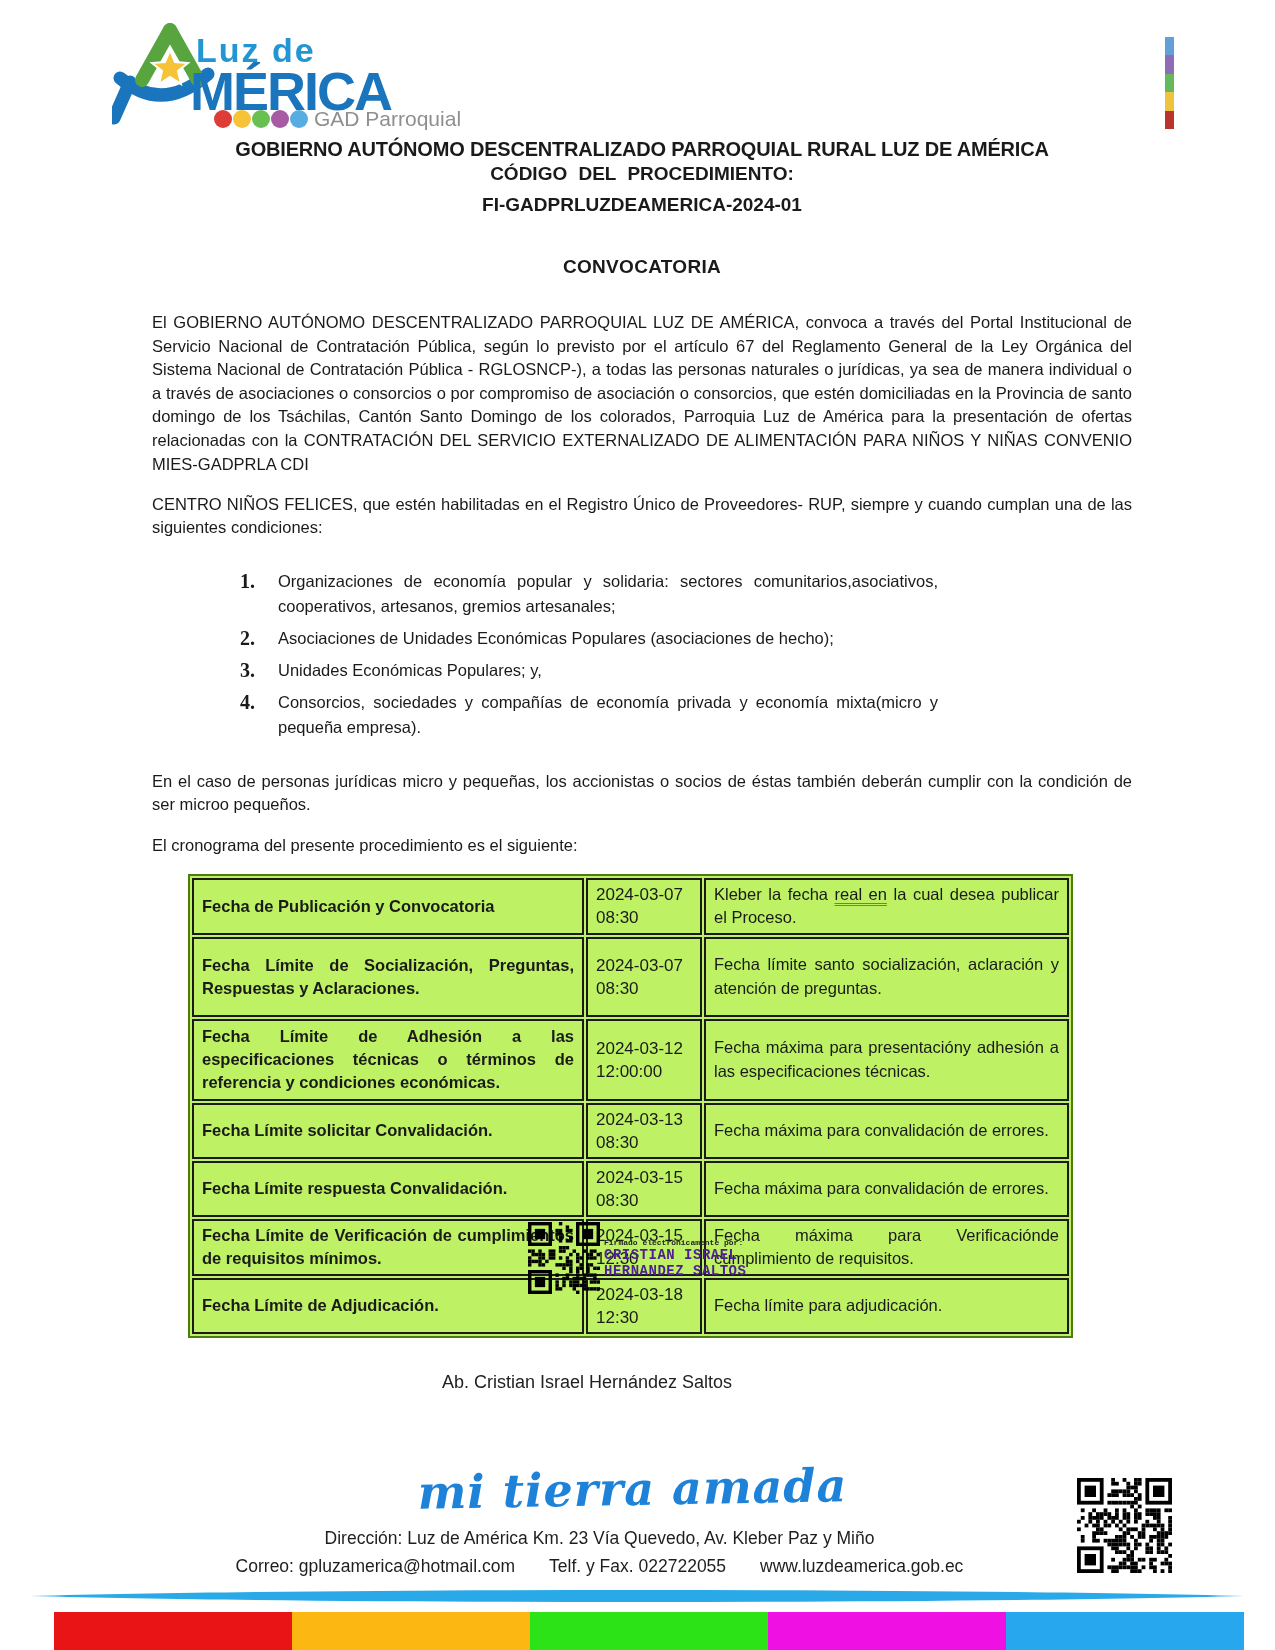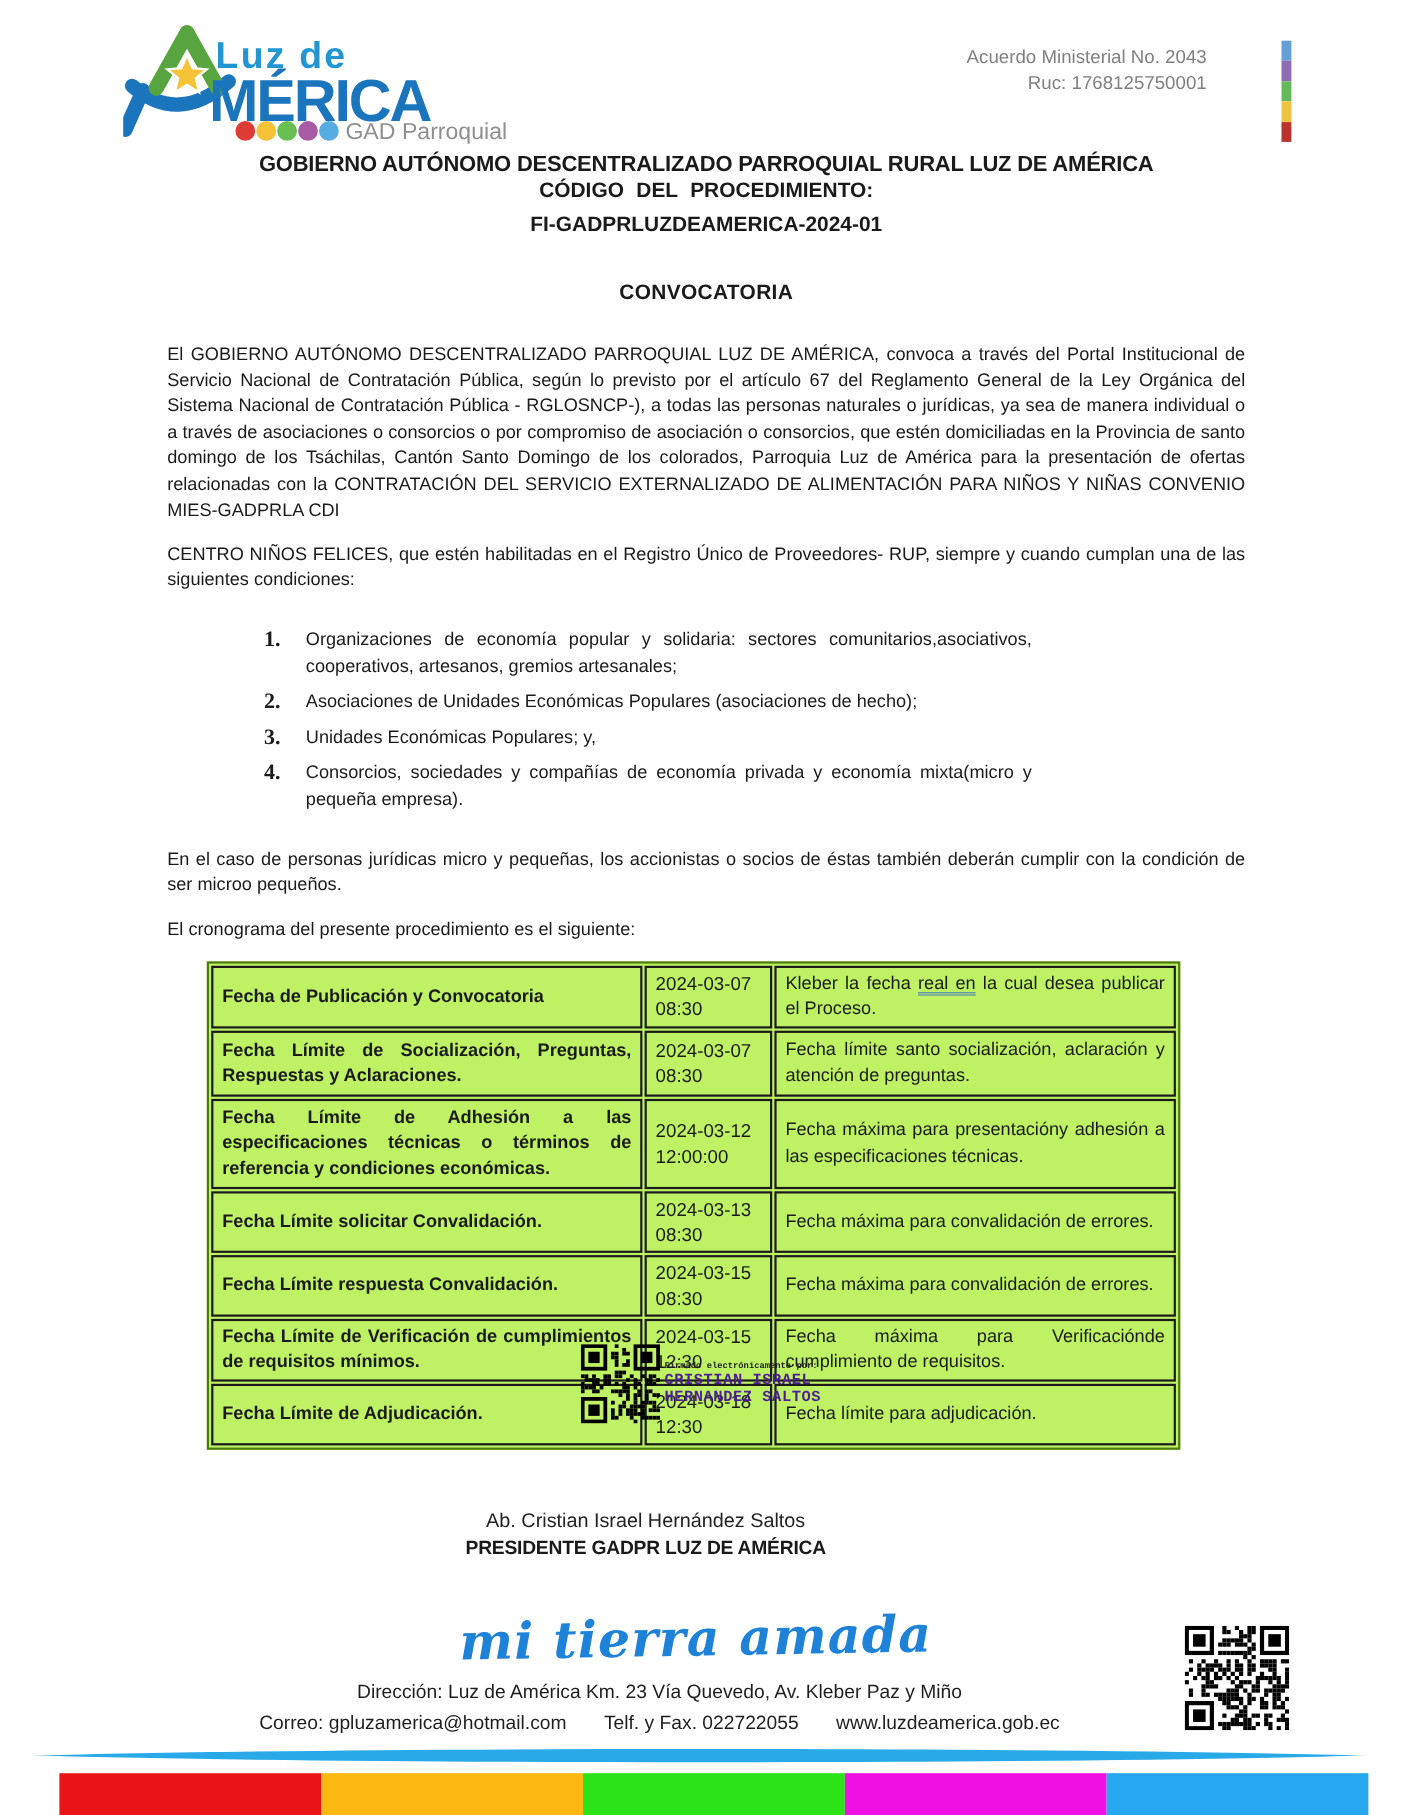--- a/index.html
+++ b/index.html
@@ -86,24 +86,20 @@
         <circle class="logo-dot" cx="111" cy="99" r="9" fill="#dd3c37"></circle>
         <circle class="logo-dot" cx="130" cy="99" r="9" fill="#f6c237"></circle>
         <circle class="logo-dot" cx="149" cy="99" r="9" fill="#67c04f"></circle>
         <circle class="logo-dot" cx="168" cy="99" r="9" fill="#a65ba4"></circle>
         <circle class="logo-dot" cx="187" cy="99" r="9" fill="#57ace2"></circle>
       </g>
       <text x="202" y="106" font-family="Liberation Sans, sans-serif" font-size="21" fill="#8f8f8f">GAD Parroquial</text>
     </svg>
   </div>
 
-  <div class="hdr-right">
-    <div>Acuerdo Ministerial No. 2043</div>
-    <div>Ruc: 1768125750001</div>
-  </div>
   <div class="color-strip">
     <span class="strip-seg" style="background: rgb(100, 160, 216);"></span>
     <span class="strip-seg" style="background: rgb(143, 109, 180);"></span>
     <span class="strip-seg" style="background: rgb(102, 185, 90);"></span>
     <span class="strip-seg" style="background: rgb(238, 195, 63);"></span>
     <span class="strip-seg" style="background: rgb(184, 52, 44);"></span>
   </div>
 
   <div class="content">
     <div class="t1">GOBIERNO AUTÓNOMO DESCENTRALIZADO PARROQUIAL RURAL LUZ DE AMÉRICA</div>
@@ -141,21 +137,21 @@
         <tr style="height:52px;">
           <td class="c1">Fecha de Publicación y Convocatoria</td>
           <td class="c2">
             <div>2024-03-07</div>
             <div>08:30</div>
           </td>
           <td class="c3">
             <span>Kleber la fecha </span><span class="ublue">real en</span><span> la cual desea publicar el Proceso.</span>
           </td>
         </tr>
-        <tr style="height:60px;margin-top:36px;">
+        <tr style="height:80px;margin-top:36px;">
           <td class="c1">Fecha Límite de Socialización, Preguntas, Respuestas y Aclaraciones.</td>
           <td class="c2">
             <div>2024-03-07</div>
             <div>08:30</div>
           </td>
           <td class="c3">Fecha límite santo socialización, aclaración y atención de preguntas.</td>
         </tr>
         <tr style="height:82px;">
           <td class="c1">Fecha Límite de Adhesión a las especificaciones técnicas o términos de referencia y condiciones económicas.</td>
           <td class="c2" style="vertical-align:middle;">
@@ -329,21 +325,20 @@
       </svg>
     <div class="stamp-text">
       <div class="stamp-label">Firmado electrónicamente por:</div>
       <div class="stamp-name">CRISTIAN ISRAEL</div>
       <div class="stamp-name">HERNANDEZ SALTOS</div>
     </div>
   </div>
 
   <div class="sig-block">
     <div class="sig-name">Ab.  Cristian Israel Hernández Saltos</div>
-    <div class="sig-role">PRESIDENTE GADPR LUZ DE AMÉRICA</div>
   </div>
 
   <div class="slogan">mi tierra amada</div>
   <div class="addr">Dirección: Luz de América Km. 23 Vía Quevedo, Av. Kleber Paz y Miño</div>
   <div class="contact">
     <span>Correo: gpluzamerica@hotmail.com</span>
     <span>Telf. y Fax. 022722055</span>
     <span>www.luzdeamerica.gob.ec</span>
   </div>
 

